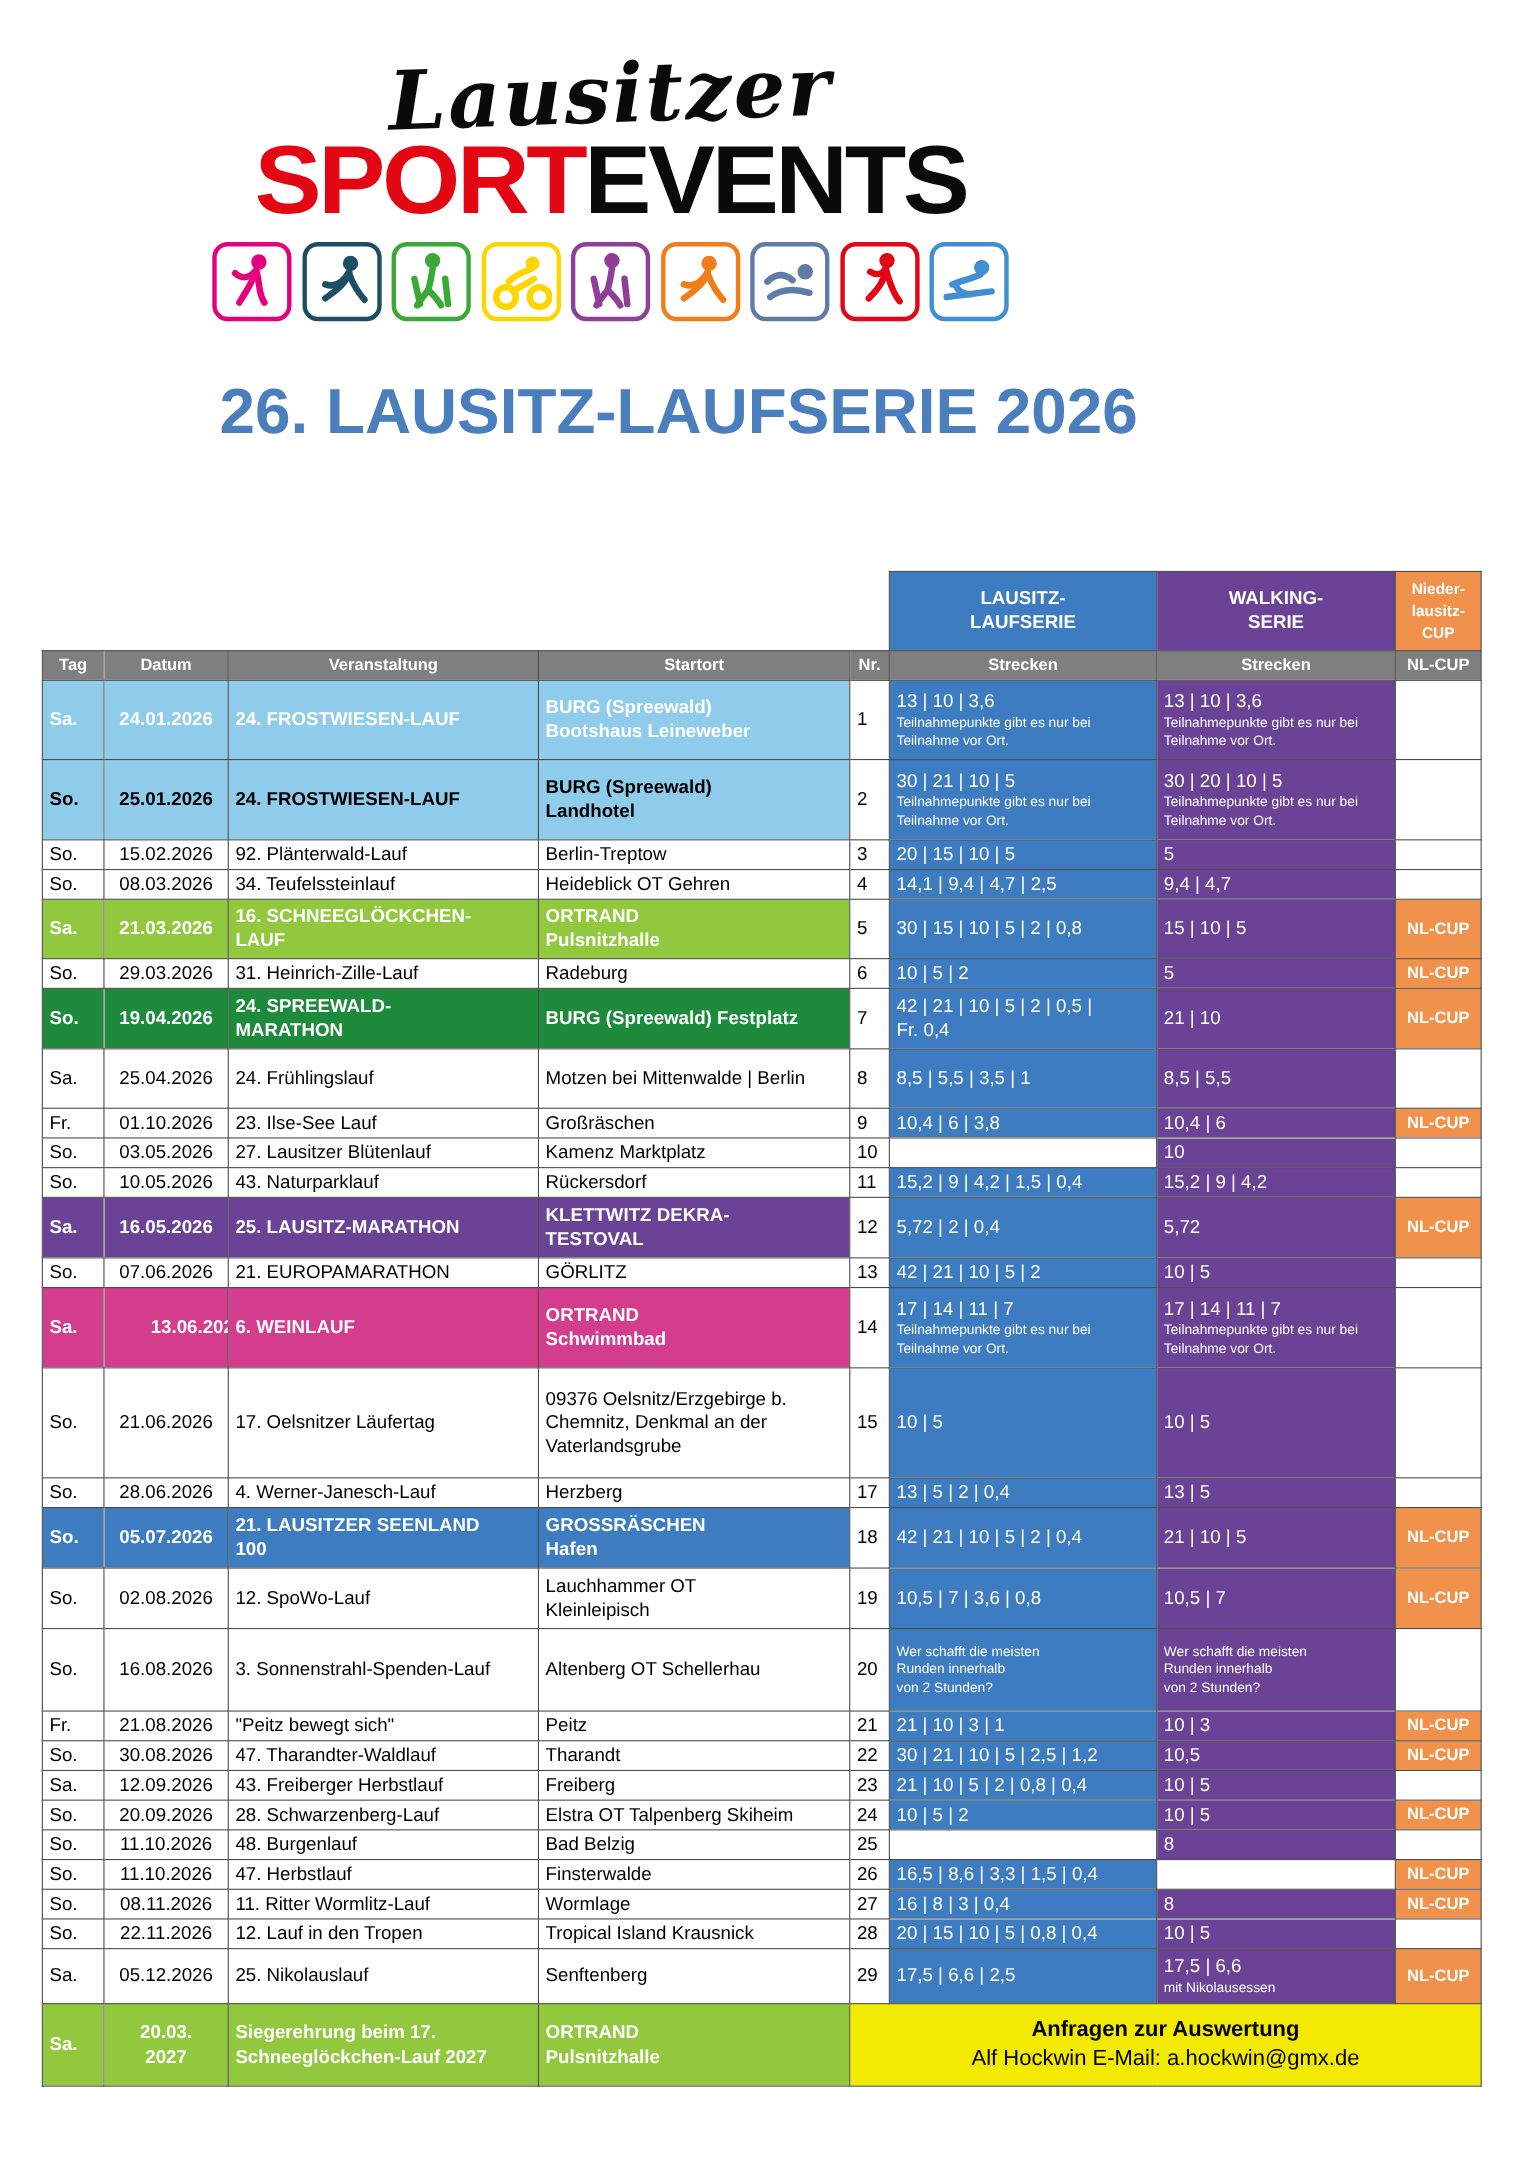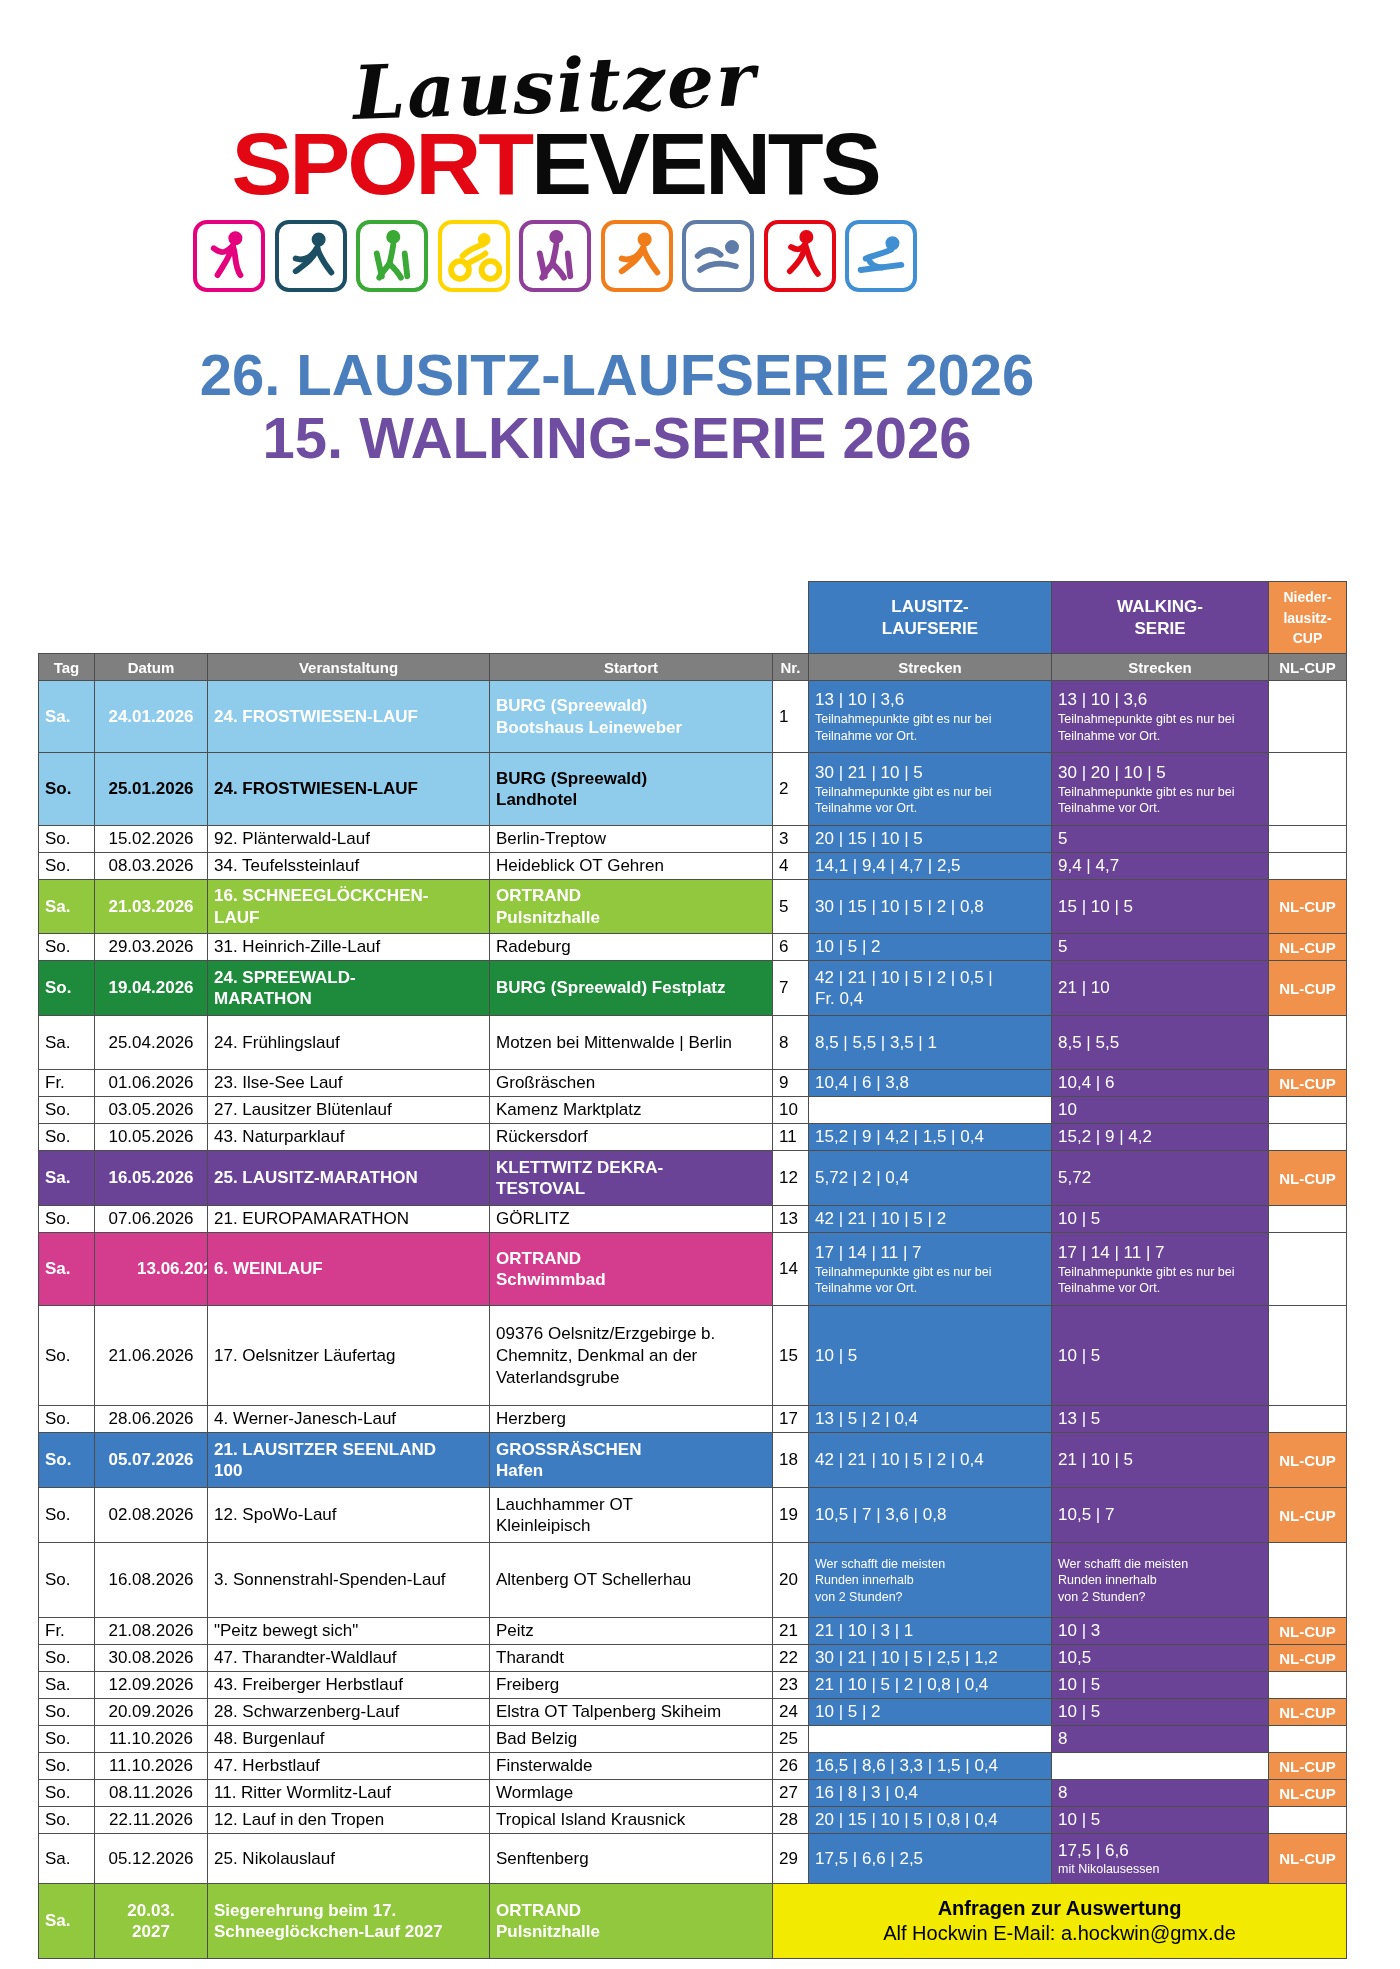--- a/index.html
+++ b/index.html
@@ -161,21 +161,20 @@
           <path class="s" d="M10 24 C17 21 24 20 30 17"></path>
           <path class="s" d="M6 33 L38 29"></path>
           <path class="s" d="M12 24 C14 29 18 31 23 31"></path>
         </svg>
       </span>
     </div>
 </div>
 
 <div class="titles">
   <div class="title-1">26. LAUSITZ-LAUFSERIE 2026</div>
-  <div class="title-2">15. WALKING-SERIE 2026</div>
 </div>
 
 <table class="events" id="events-table">
   <colgroup>
     <col style="width:56px">
       <col style="width:113px">
       <col style="width:282px">
       <col style="width:283px">
     <col style="width:36px">
       <col style="width:243px">
@@ -320,21 +319,21 @@
         <td class="ll">
           <div class="val">8,5 | 5,5 | 3,5 | 1</div>
         </td>
         <td class="ws">
           <div class="val">8,5 | 5,5</div>
         </td>
         <td class="nlcup-empty"></td>
       </tr>
       <tr style="height: 27px;">
         <td class="tag info">Fr.</td>
-        <td class="datum info" style="white-space: pre-line;">01.06.2026</td>
+        <td class="datum info" style="white-space: pre-line;">01.10.2026</td>
         <td class="event info">23. Ilse-See Lauf</td>
         <td class="start info">Großräschen</td>
         <td class="nr">9</td>
         <td class="ll">
           <div class="val">10,4 | 6 | 3,8</div>
         </td>
         <td class="ws">
           <div class="val">10,4 | 6</div>
         </td>
         <td class="nlcup">NL-CUP</td>

